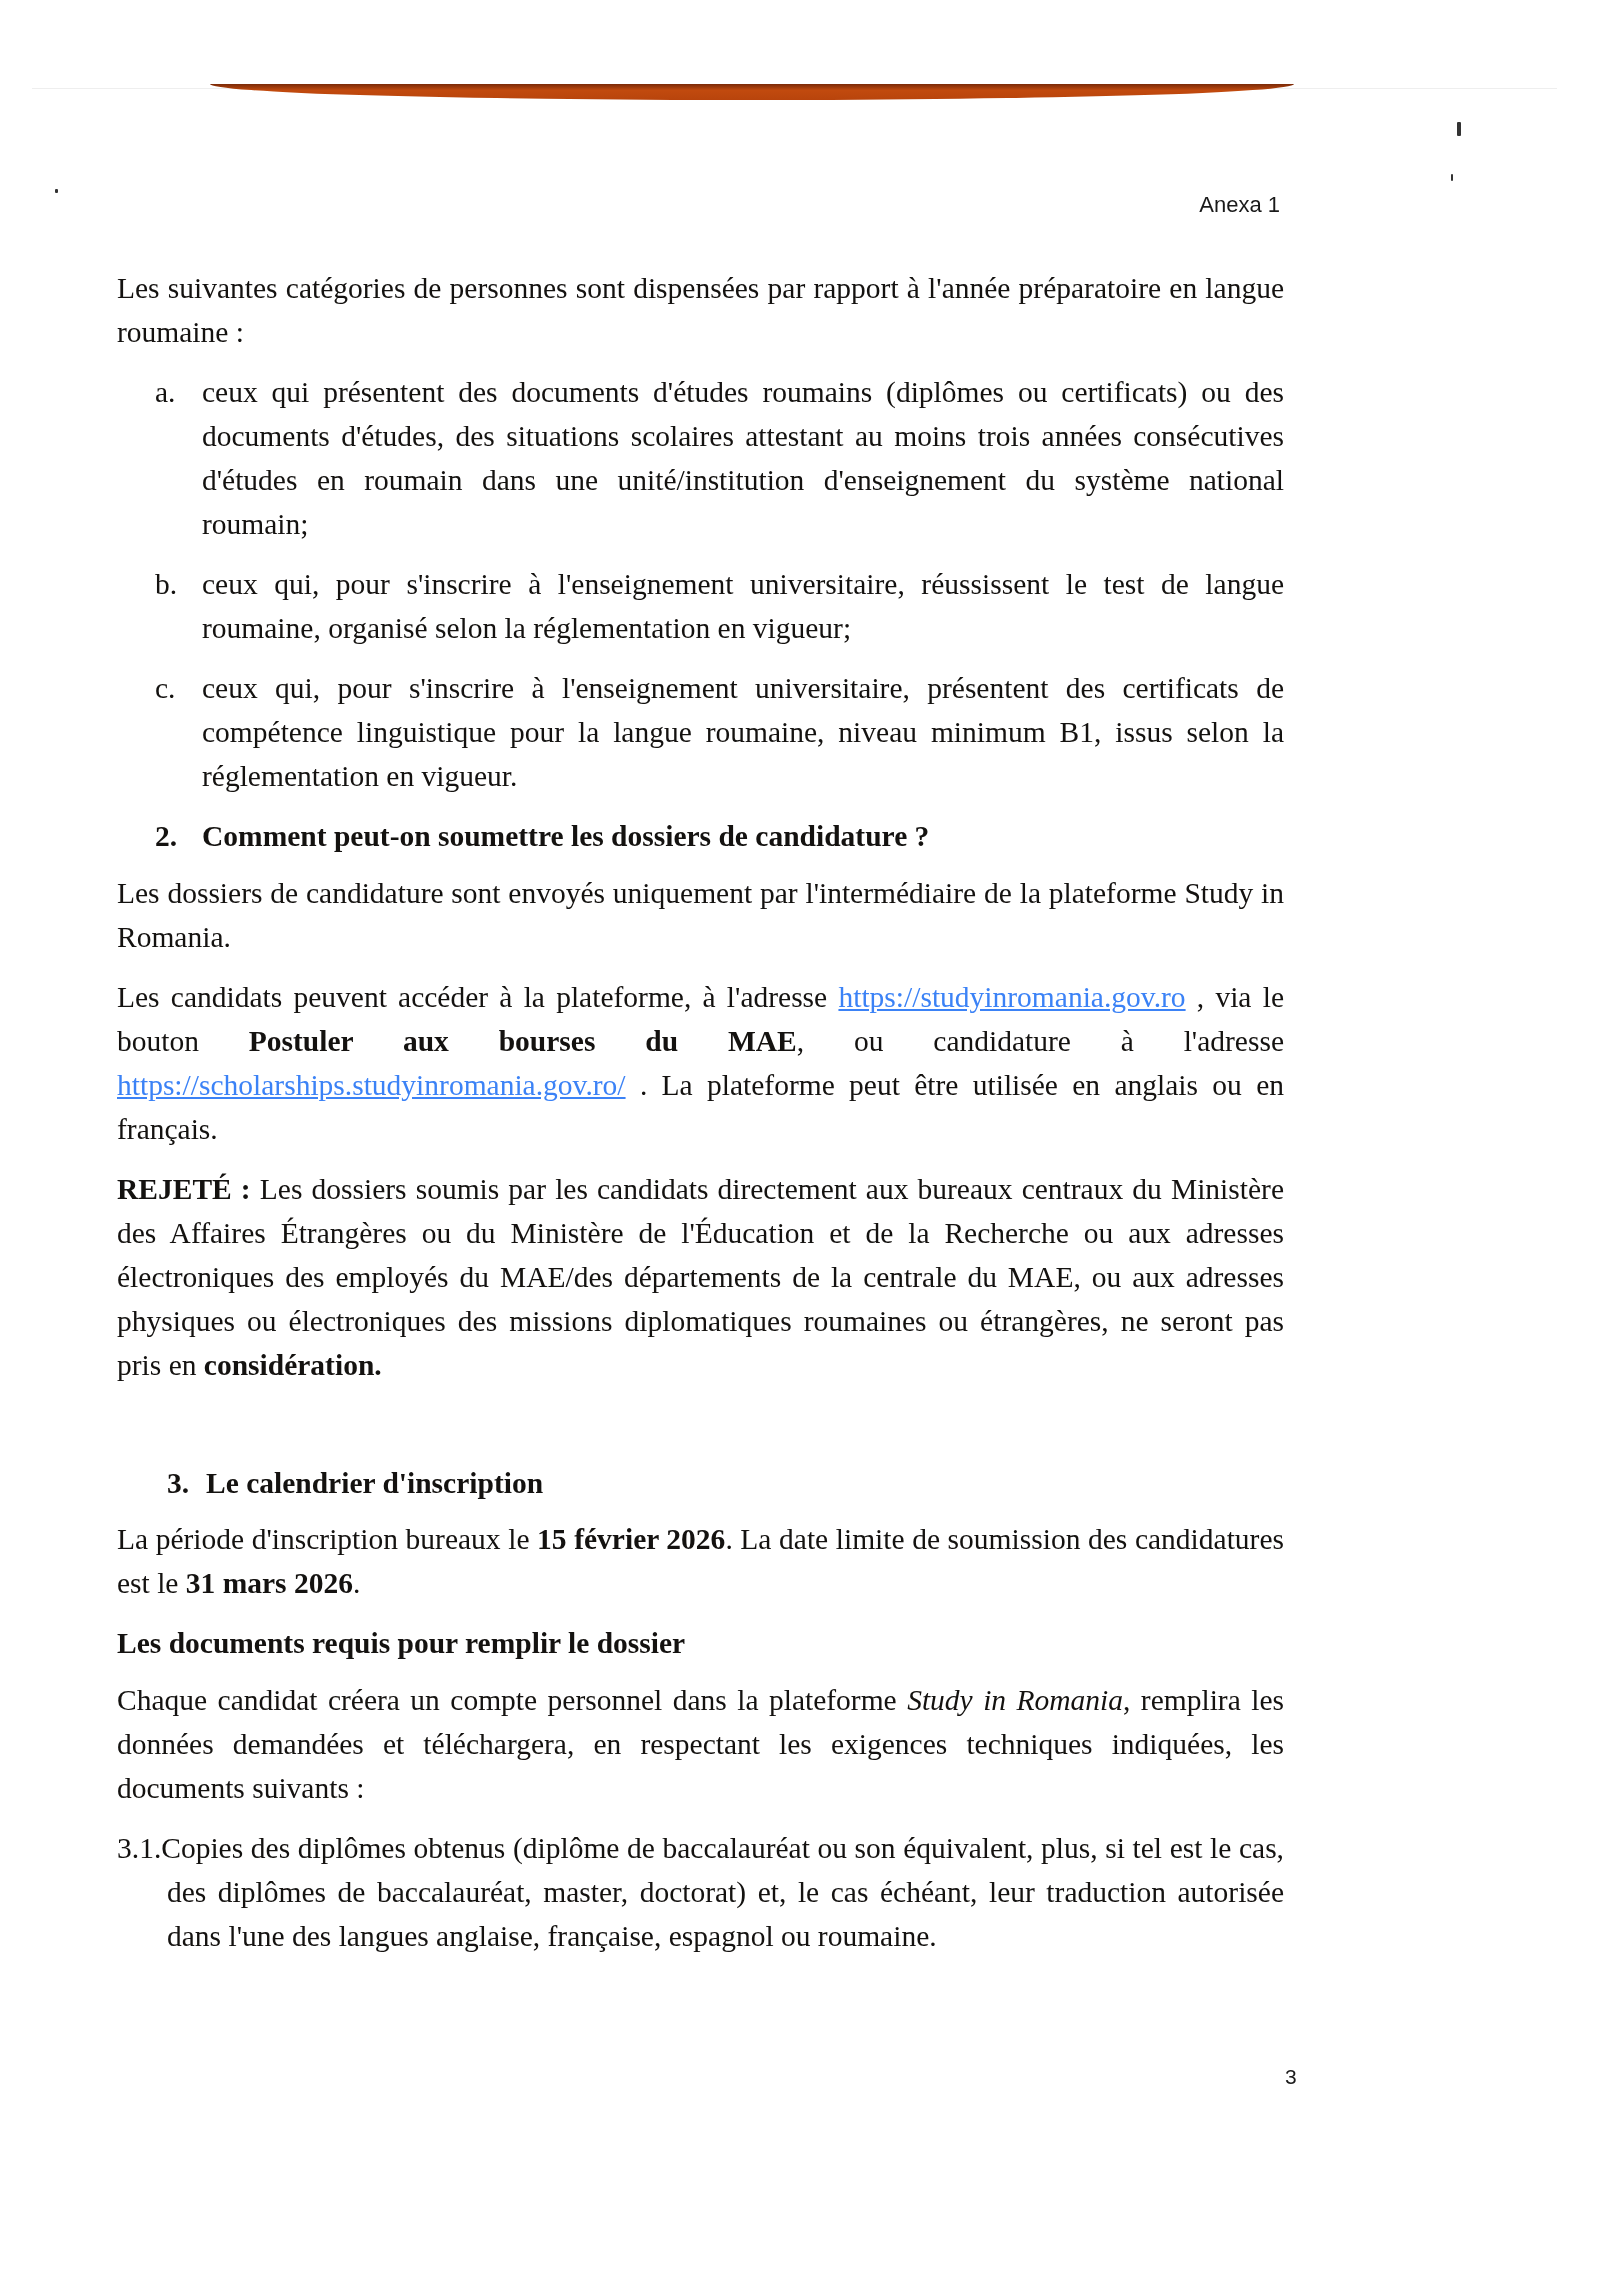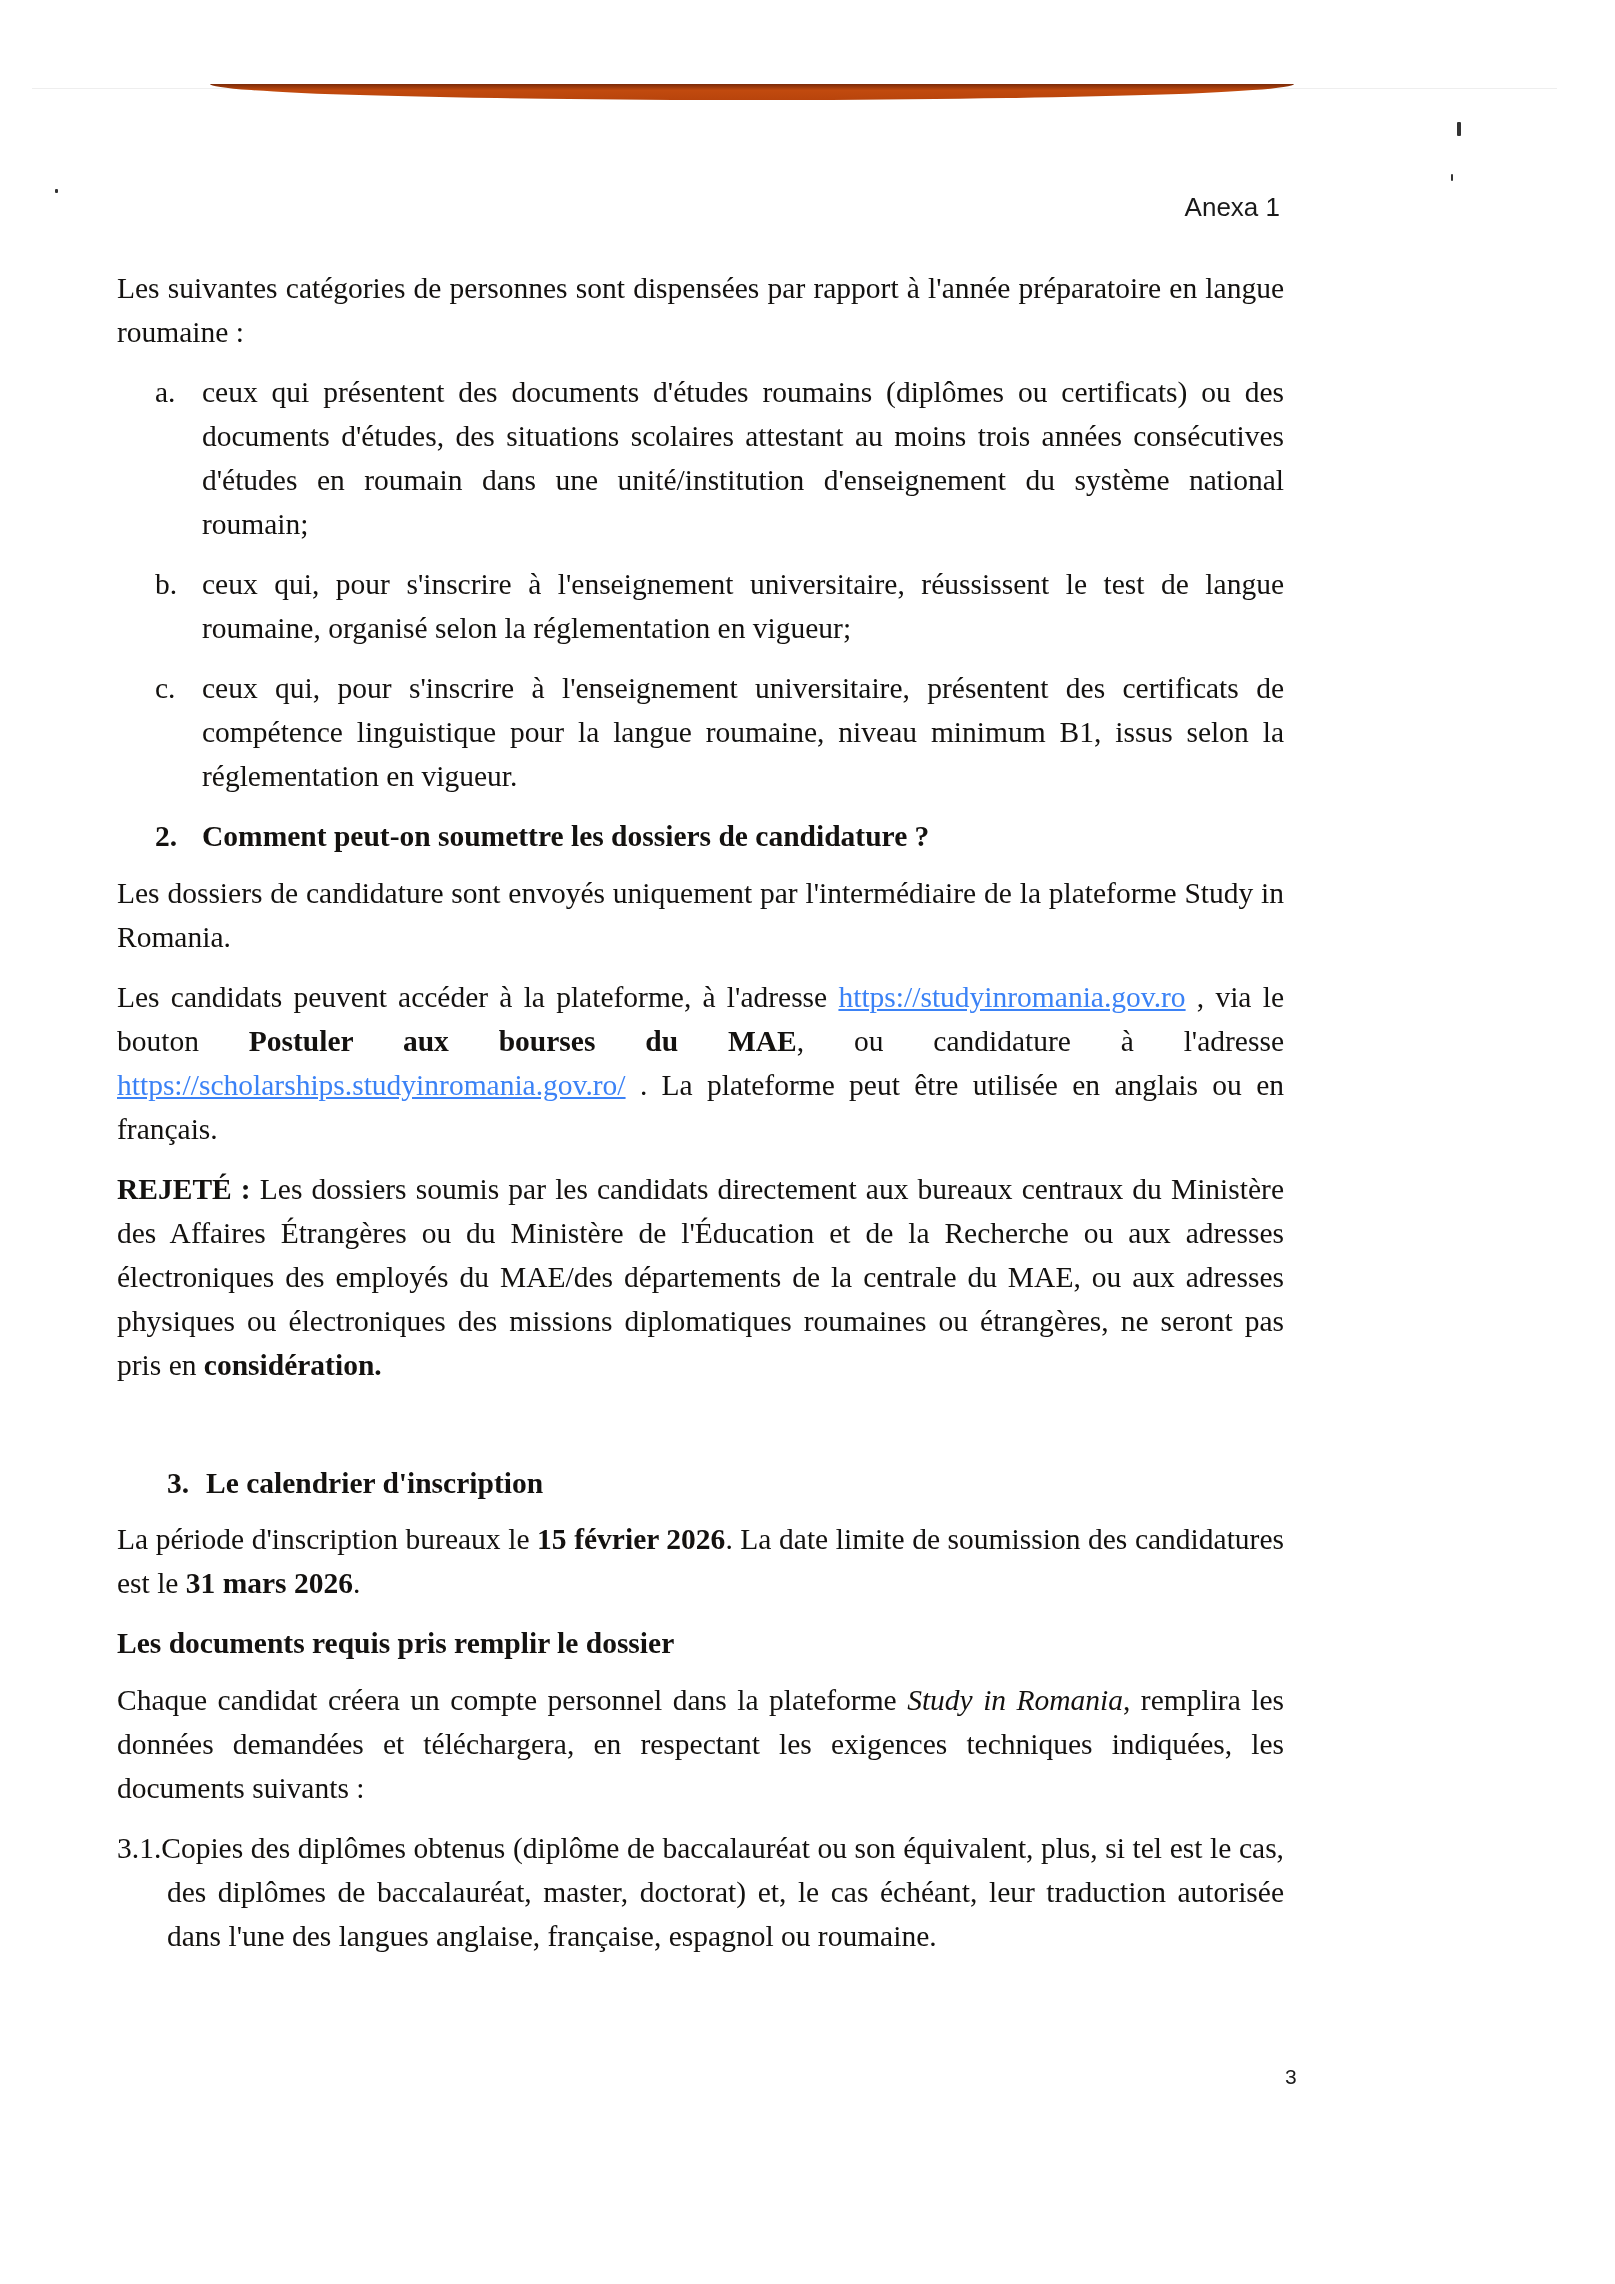--- a/index.html
+++ b/index.html
@@ -14,21 +14,21 @@
     border-radius: 0 0 50% 50% / 0 0 100% 100%;
   }
   .top-line {
     position: absolute; left: 32px; top: 88px; width: 1525px; height: 1.1px;
     background: #eeeeee;
   }
   .speck { position: absolute; background: #333; border-radius: 1.1px; }
   .header-label {
     position: absolute; right: 336px; top: 192px;
     font-family: "Liberation Sans", "DejaVu Sans", sans-serif;
-    font-size: 26px; color: #1a1a1a;
+    font-size: 22px; color: #1a1a1a;
   }
   .content {
     position: absolute; left: 117px; top: 251px; width: 1167px;
     font-size: 29.5px; line-height: 44px; margin-top: 15px;
   }
   p { margin: 0; text-align: justify; }
   .para { margin-bottom: 16px; }
   .list { margin: 5.3px 0 0 0; padding: 0; list-style: none; }
   .list li { position: relative; padding-left: 85px; margin-bottom: 16px; text-align: justify; }
   .list .marker { position: absolute; left: 38px; top: 0; }
@@ -92,21 +92,21 @@
   </p>
 
   <div class="h3">
     <span class="num">3.</span><span>Le calendrier d'inscription</span>
   </div>
 
   <p class="para">
     <span>La période d'inscription bureaux le </span><b>15 février 2026</b><span>. La date limite de soumission des candidatures est le </span><b>31 mars 2026</b><span>.</span>
   </p>
 
-  <p class="sub">Les documents requis pris remplir le dossier</p>
+  <p class="sub">Les documents requis pour remplir le dossier</p>
 
   <p class="para">
     <span>Chaque candidat créera un compte personnel dans la plateforme </span><i>Study in Romania</i><span>, remplira les données demandées et téléchargera, en respectant les exigences techniques indiquées, les documents suivants :</span>
   </p>
 
   <p class="item31">
     <span>3.1.</span><span>Copies des diplômes obtenus (diplôme de baccalauréat ou son équivalent, plus, si tel est le cas, des diplômes de baccalauréat, master, doctorat) et, le cas échéant, leur traduction autorisée dans l'une des langues anglaise, française, espagnol ou roumaine.</span>
   </p>
 </div>
 

